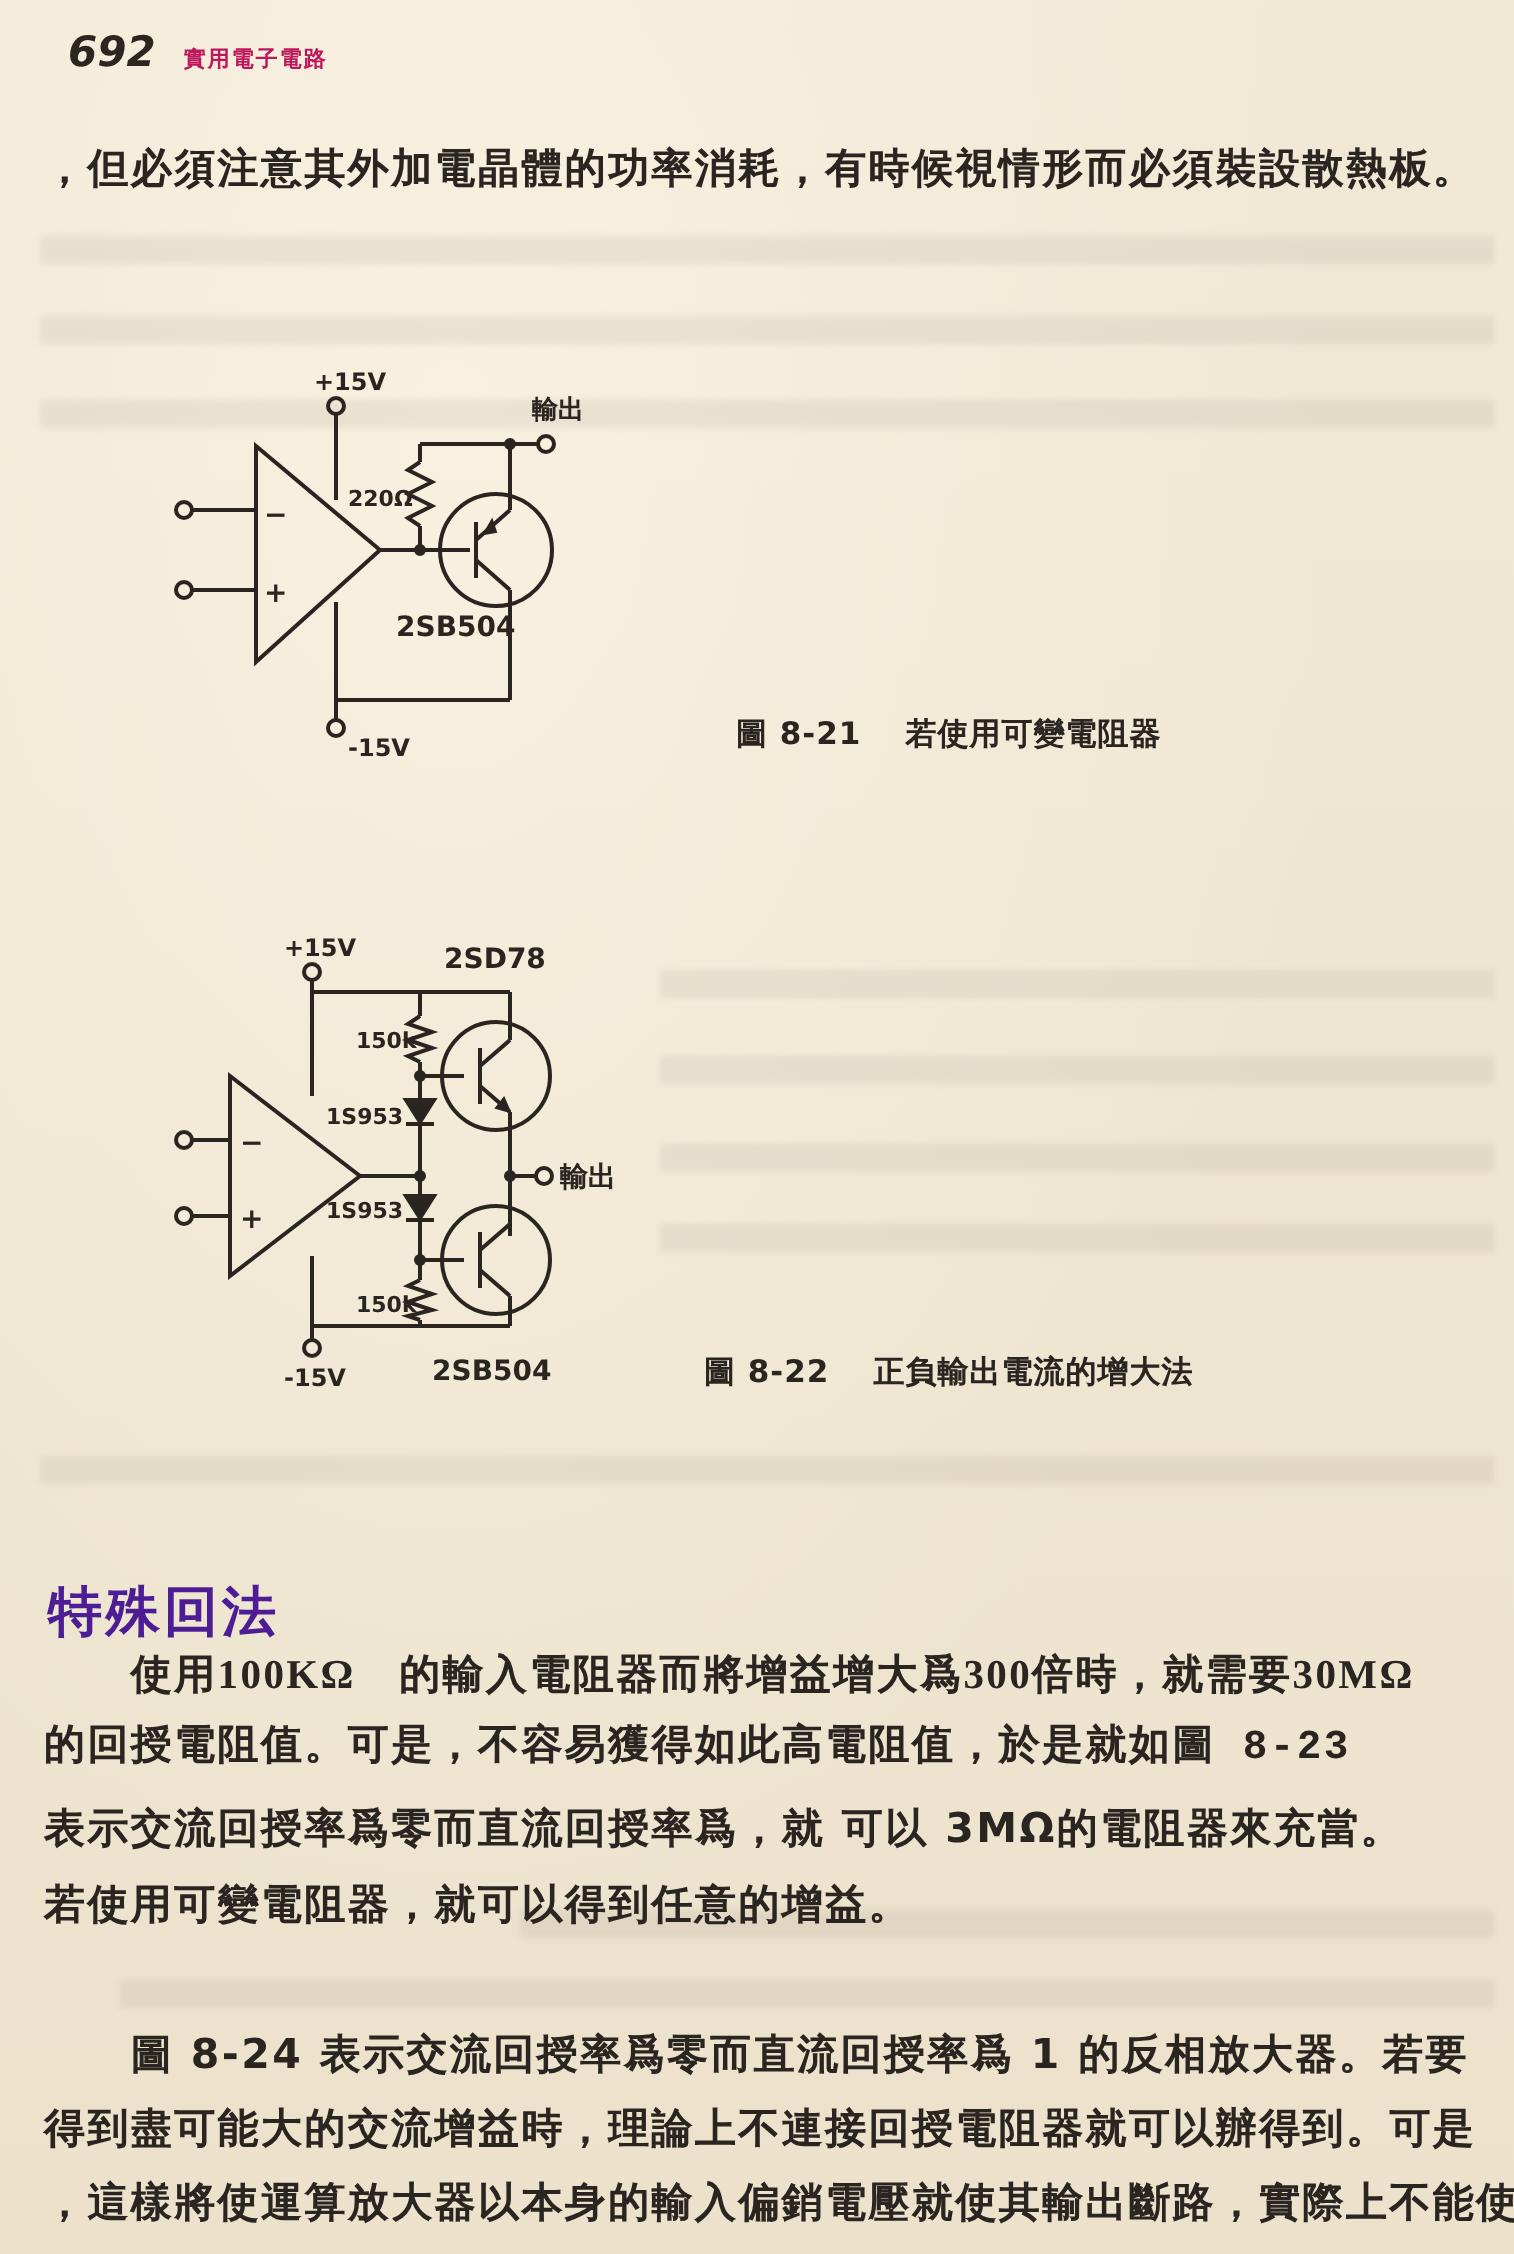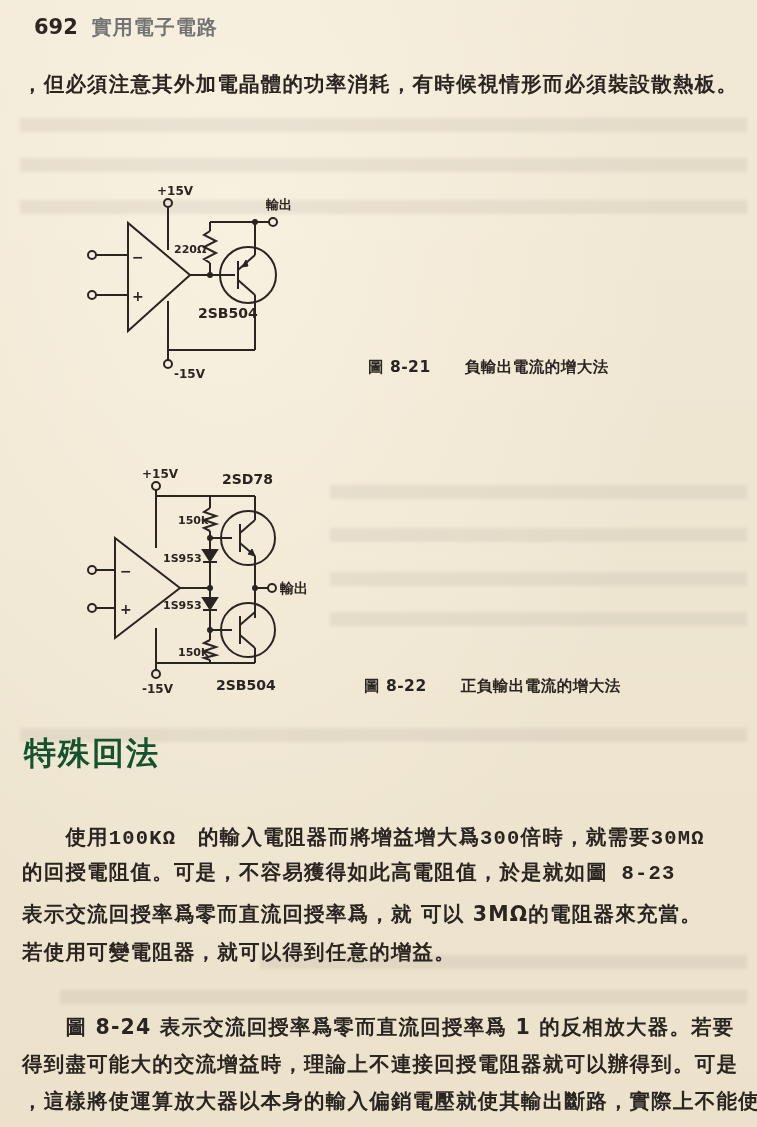--- a/index.html
+++ b/index.html
@@ -20,38 +20,38 @@
   .bleed {
     position: absolute; left: 20px; right: 10px;
     height: 14px; background: rgba(120,110,95,0.10);
     filter: blur(1.5px);
   }
   .header {
     position: absolute; left: 34px; top: 14px;
     display: flex; align-items: baseline; gap: 14px;
   }
   .page-num {
-    font-family: "DejaVu Sans", sans-serif; font-weight: bold; 
+    font-family: "DejaVu Sans", sans-serif; font-weight: bold; font-style: italic;
     font-size: 21px; color: #2b2620;
   }
-  .book-title { font-size: 20px; font-weight: bold; color: #737373; letter-spacing: 1px; }
+  .book-title { font-size: 11px; font-weight: bold; color: #be185d; letter-spacing: 1px; }
   .line {
     position: absolute; left: 22px; white-space: nowrap;
     font-size: 20.5px; font-weight: bold; color: #2a2520; letter-spacing: 1.2px;
   }
-  .line.serif { font-family: Liberation Mono, monospace; }
+  .line.serif { font-family: Liberation Serif, serif; }
   .heading {
-    position: absolute; left: 24px; top: 732px;
-    font-size: 32px; font-weight: bold; letter-spacing: 2px; color: #14532d;
+    position: absolute; left: 24px; top: 788px;
+    font-size: 27px; font-weight: bold; letter-spacing: 2px; color: #4c1d95;
   }
   .caption {
     position: absolute; font-size: 15.5px; font-weight: bold; color: #2a2520;
     white-space: nowrap; letter-spacing: 0.5px;
   }
-  .caption .num { margin-right: 34px; }
+  .caption .num { margin-right: 22px; }
   svg.circuit { position: absolute; overflow: visible; }
   svg text { font-family: "DejaVu Sans", sans-serif; font-weight: bold; fill: #2a2520; }
 </style>
 </head>
 <body>
 
 <div class="page"></div>
 
 <div class="bleed" style="top:118px"></div>
 <div class="bleed" style="top:158px"></div>
@@ -108,21 +108,21 @@
   <text x="97" y="20" font-size="12" stroke="none">+15V</text>
   <text x="114" y="203" font-size="12" stroke="none">-15V</text>
   <text x="206" y="34" font-size="13" stroke="none">輸出</text>
   <text x="114" y="78" font-size="11" stroke="none">220Ω</text>
   <text x="138" y="143" font-size="14" stroke="none">2SB504</text>
   <text x="72" y="87" font-size="14" stroke="none">−</text>
   <text x="72" y="126" font-size="14" stroke="none">+</text>
 </svg>
 
 <div class="caption" style="left:368px;top:357px;">
-  <span class="num">圖 8-21</span><span>負輸出電流的增大法</span>
+  <span class="num">圖 8-21</span><span>若使用可變電阻器</span>
 </div>
 
 <svg class="circuit" style="left:60px;top:458px" width="280" height="245" viewBox="0 0 280 245" stroke="#2a2520" stroke-width="2" fill="none">
 
   <circle cx="32" cy="112" r="4"></circle>
   <circle cx="32" cy="150" r="4"></circle>
   <line x1="36" y1="112" x2="55" y2="112"></line>
   <line x1="36" y1="150" x2="55" y2="150"></line>
 
   <polygon points="55,80 55,180 120,130"></polygon>
@@ -178,21 +178,21 @@
   <text x="156" y="232" font-size="14" stroke="none">2SB504</text>
   <text x="118" y="66" font-size="11" stroke="none">150k</text>
   <text x="118" y="198" font-size="11" stroke="none">150k</text>
   <text x="103" y="104" font-size="11" stroke="none">1S953</text>
   <text x="103" y="151" font-size="11" stroke="none">1S953</text>
   <text x="220" y="135" font-size="14" stroke="none">輸出</text>
   <text x="60" y="118" font-size="14" stroke="none">−</text>
   <text x="60" y="156" font-size="14" stroke="none">+</text>
 </svg>
 
-<div class="caption" style="left:364px;top:676px;">
+<div class="caption" style="left:352px;top:676px;">
   <span class="num">圖 8-22</span><span>正負輸出電流的增大法</span>
 </div>
 
 <div class="heading">特殊回法</div>
 
 <div class="line serif" style="top:823px;">　　使用100KΩ　的輸入電阻器而將增益增大爲300倍時，就需要30MΩ</div>
 <div class="line" style="top:858px;font-family:Liberation Mono, monospace;">的回授電阻值。可是，不容易獲得如此高電阻值，於是就如圖 8-23</div>
 <div class="line" style="top:900px;">表示交流回授率爲零而直流回授率爲，就 可以 3MΩ的電阻器來充當。</div>
 <div class="line" style="top:938px;">若使用可變電阻器，就可以得到任意的增益。</div>
 

